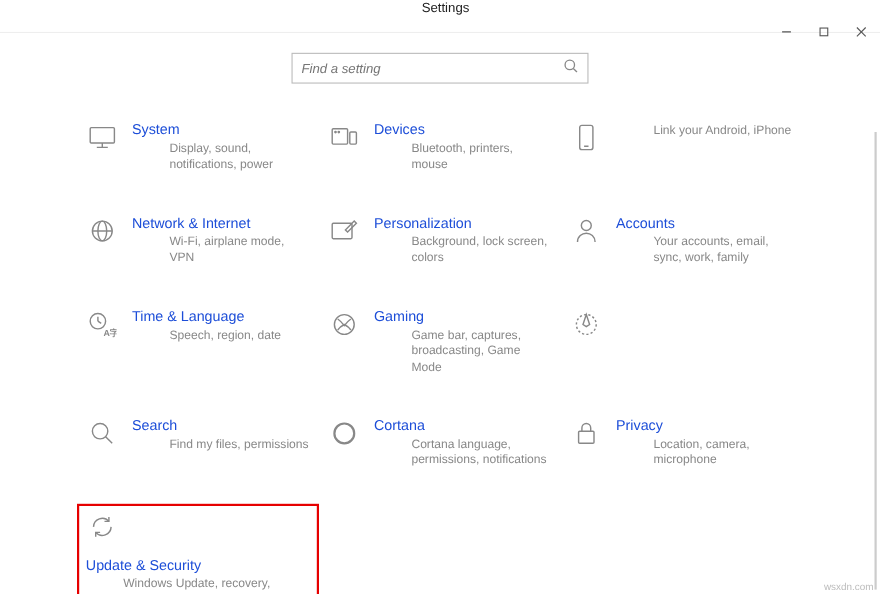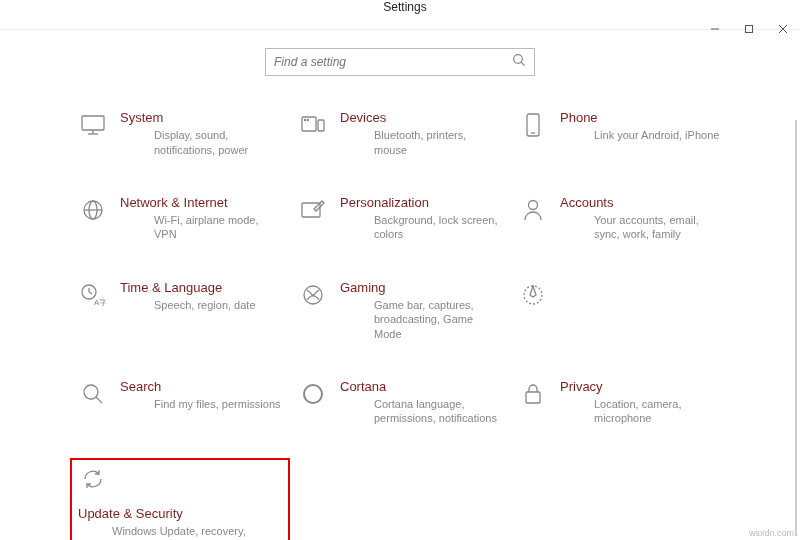--- a/index.html
+++ b/index.html
@@ -78,24 +78,25 @@
     flex-direction: column;
   }
   .ticon {
     width: 30px;
     height: 30px;
     flex-shrink: 0;
     display: flex;
     align-items: center;
     justify-content: center;
     color: #888;
+    font-weight: bold;
   }
   .ticon svg { stroke: #888; fill: none; stroke-width: 1.3; }
   .ttext { display: flex; flex-direction: column; }
-  .ttitle { font-size: 13px; color: #7f1d1d; line-height: 1.25; }
+  .ttitle { font-size: 13px; color: #1d4ed8; line-height: 1.25; }
   .tdesc { font-size: 11px; color: #888; line-height: 1.3; margin-top: 2px; max-width: 160px; margin-left: 34px; }
   .scroll-indicator {
     position: absolute;
     right: 3px;
     top: 120px;
     bottom: 4px;
     width: 2px;
     background: #ccc;
   }
   .watermark {
@@ -176,21 +177,20 @@
   </div>
 
   <div class="tile">
     <span class="ticon">
       <svg width="18" height="26" viewBox="0 0 18 26">
           <rect x="3" y="2" width="12" height="22" rx="2"></rect>
           <line x1="7" y1="21" x2="11" y2="21"></line>
         </svg>
     </span>
     <div class="ttext">
-      <span class="ttitle">Phone</span>
       <span class="tdesc">Link your Android, iPhone</span>
     </div>
   </div>
 
   <div class="tile">
     <span class="ticon">
       <svg width="24" height="24" viewBox="0 0 24 24">
           <circle cx="12" cy="12" r="9"></circle>
           <ellipse cx="12" cy="12" rx="4" ry="9"></ellipse>
           <line x1="3" y1="12" x2="21" y2="12"></line>

